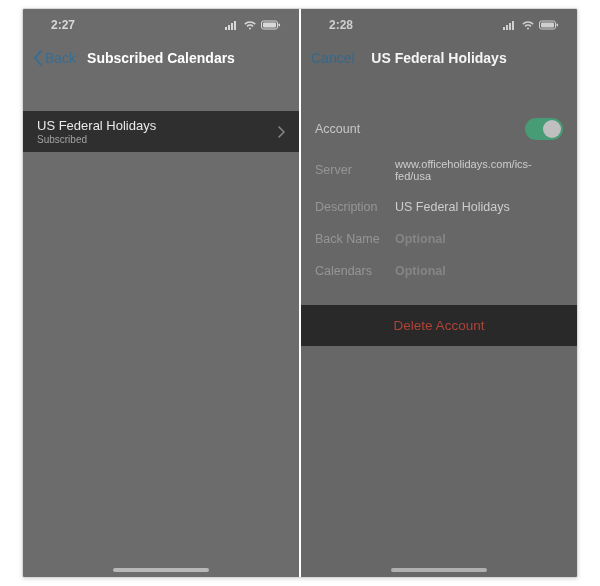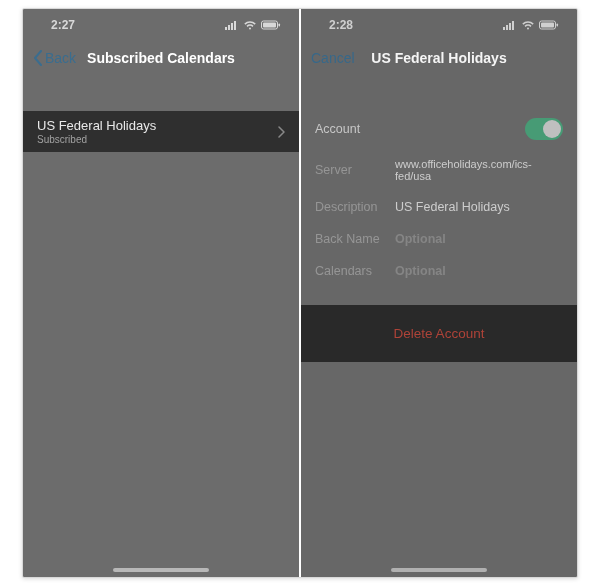--- a/index.html
+++ b/index.html
@@ -128,21 +128,21 @@
     background: #c7c7c7;
     top: 2px;
   }
   .toggle.on .knob { right: 2px; }
   .toggle.off .knob { right: 2px; }
   
   .delete-row {
     margin-top: 18px;
     background: #2b2b2b;
     text-align: center;
-    padding: 21px 0;
+    padding: 13px 0;
     font-size: 13.5px;
     color: #b6463b;
     font-weight: 500;
   }
   
   .home-indicator {
     position: absolute;
     bottom: 5px;
     left: 50%;
     transform: translateX(-50%);

